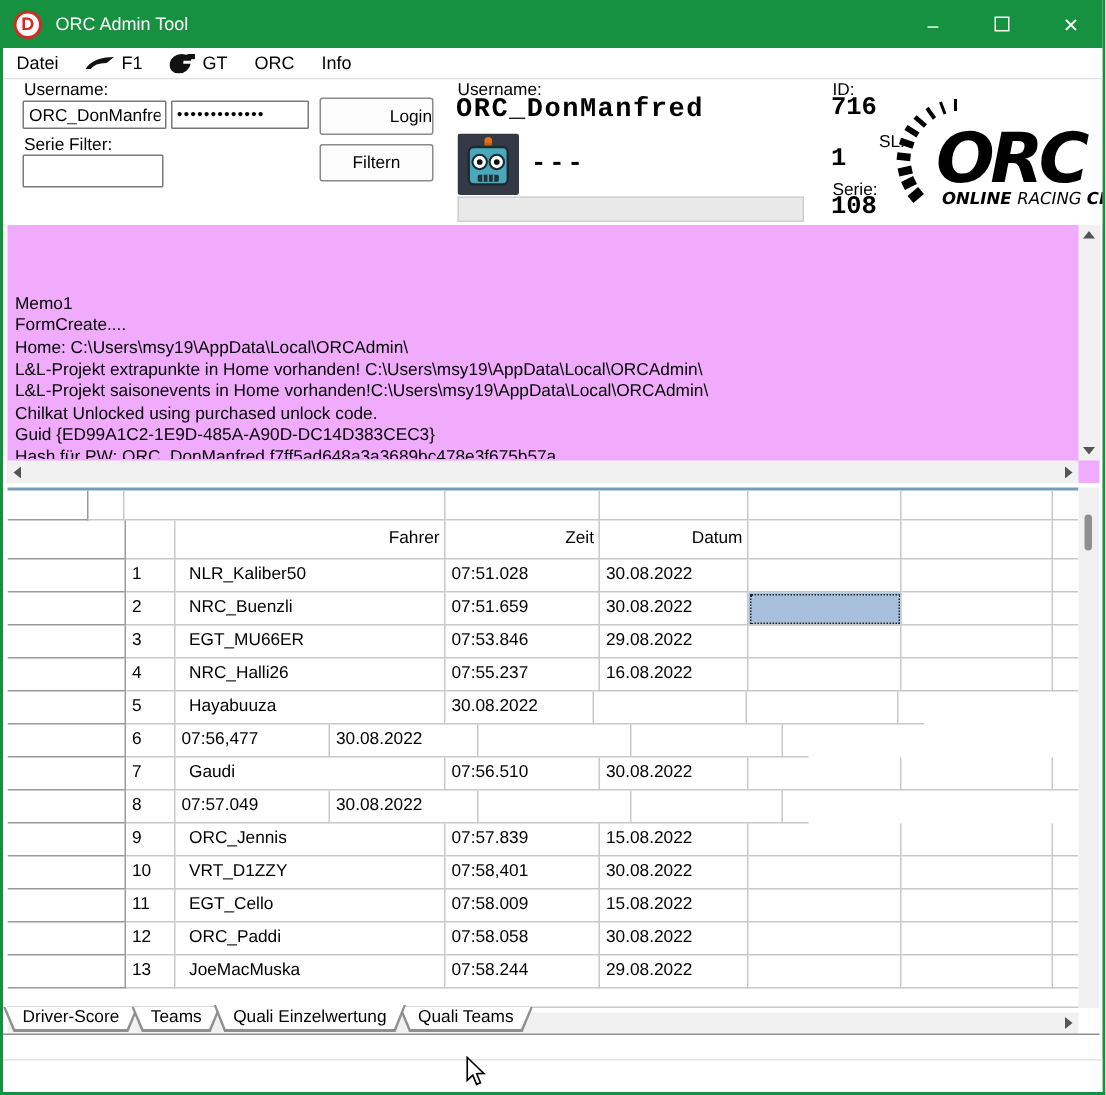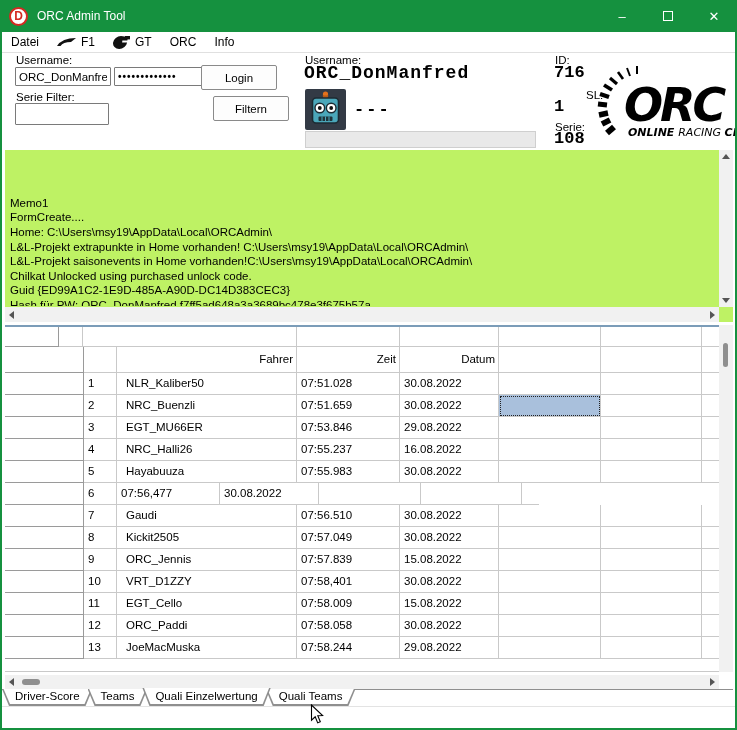--- a/index.html
+++ b/index.html
@@ -35,21 +35,21 @@
          border-radius:2px; font-size:11.5px; font-family:"Liberation Sans",sans-serif; }
   .bigname { position:absolute; left:302px; top:10px; font-weight:bold; font-size:18px; letter-spacing:1px; }
   .avatar { position:absolute; left:303px; top:36px; }
   .dashes { position:absolute; left:352px; top:47px; font-weight:bold; font-size:17px; letter-spacing:2px; }
   .pbar { position:absolute; left:303px; top:78px; width:231px; height:17px; background:#e9e9e9;
           border:1px solid #cfcfcf; }
   .numval { position:absolute; font-weight:bold; font-size:17px; }
   .logo { position:absolute; left:592px; top:3px; }
 
   
-  .memo { position:absolute; top:150px; left:3px; width:728px; height:172px; background:#bef264;
+  .memo { position:absolute; top:150px; left:3px; width:728px; height:172px; background:#f0abfc;
           font-size:11.5px; line-height:14.6px; }
   .memo-text { position:absolute; top:2px; left:5px; right:16px; bottom:16px; overflow:hidden;
                white-space:pre; }
   .vscroll { position:absolute; top:0; right:0; bottom:15px; width:14px; background:#f1f1f1; }
   .hscroll { position:absolute; left:0; right:14px; bottom:0; height:15px; background:#f1f1f1; }
   .tri { width:0; height:0; border-style:solid; position:absolute; }
   .tri-up   { border-width:0 4px 5px 4px; border-color:transparent transparent #555 transparent; left:3px; top:4px; }
   .tri-down { border-width:5px 4px 0 4px; border-color:#555 transparent transparent transparent; left:3px; bottom:4px; }
   .tri-left { border-width:4px 5px 4px 0; border-color:transparent #555 transparent transparent; left:4px; top:3.5px; }
   .tri-right{ border-width:4px 0 4px 5px; border-color:transparent transparent transparent #555; right:4px; top:3.5px; }
@@ -67,21 +67,21 @@
   .r0 { height:20px; } .r0 .c0 { width:54px; } .r0 .c1 { width:24px; } .r0 .c2 { width:214px; }
   .rhead { height:26px; } .rhead .cell { padding-top:6px;text-align:right; }
   .sel { background:#a9c0dc; outline:1px dotted #222; outline-offset:-2px; }
   .grid-vscroll { position:absolute; top:325px; left:717px; width:14px; height:347px; background:#f1f1f1; }
   .grid-vthumb { position:absolute; top:18px; left:4px; width:5px; height:24px; background:#8f8f8f; border-radius:3px; }
   .grid-hscroll { position:absolute; top:675px; left:3px; width:714px; height:14px; background:#f1f1f1; }
   .grid-hthumb { position:absolute; left:17px; top:4px; width:18px; height:6px; background:#8f8f8f; border-radius:3px; }
 
   
   .tabline { position:absolute; top:689px; left:0; width:731px; height:1px; background:#8f8f8f; }
-  .tabbar { position:absolute; top:689px; left:3px; height:22px; display:flex; padding-left:2px; }
+  .tabbar { position:absolute; top:671px; left:3px; height:22px; display:flex; padding-left:2px; }
   .tab { clip-path:polygon(0 0, 100% 0, calc(100% - 7px) 100%, 7px 100%);
          background:#8f8f8f; height:17px; margin-left:-5px; position:relative; }
   .tab-inner { clip-path:polygon(1.6px 0, calc(100% - 1.6px) 0, calc(100% - 8px) calc(100% - 1px), 8px calc(100% - 1px));
                background:#fff; height:16px; padding:1px 13px 0; font-size:11.5px; }
   .tab.active { z-index:2; margin-top:-1px; height:18px; }
   .tab.active .tab-inner { height:17px; padding-top:2px; }
 
   .statusbar { position:absolute; top:706px; left:0; right:0; bottom:0; background:#fff;
                border-top:1px solid #e3e3e3; }
   .cursor { position:absolute; top:704px; left:308px; z-index:9; }
@@ -126,21 +126,21 @@
     <div class="menu-item">
         <span>Info</span>
       </div>
   </div>
 
   <div class="form">
     <div class="lbl" style="left:14px; top:1px;">Username:</div>
     <input class="tinput" style="left: 13px; top: 14px; width: 96px; height: 19px;" value="ORC_DonManfred">
     <div class="lbl" style="left:112px; top:17px;">Passwort:</div>
     <input class="tinput" style="left: 112px; top: 14px; width: 92px; height: 19px; font-weight: bold; font-size: 10px; letter-spacing: 1px;" value="•••••••••••••">
-    <button class="btn" style="left:199px; top:12px;">Login</button>
+    <button class="btn" style="left:211px; top:12px;text-align:right;">Login</button>
     <div class="lbl" style="left:14px; top:38px;">Serie Filter:</div>
     <input class="tinput" style="left: 13px; top: 50px; width: 94px; height: 22px;" value="">
     <button class="btn" style="left:211px; top:43px;">Filtern</button>
 
     <div class="lbl" style="left:303px; top:1px;">Username:</div>
     <div class="bigname mono">ORC_DonManfred</div>
     <div class="avatar">
       <svg width="41" height="41" viewBox="0 0 41 41">
         <rect x="0" y="0" width="41" height="41" rx="2" fill="#333a45"></rect>
         <circle cx="20.5" cy="5" r="2.6" fill="#e2711d"></circle>
@@ -264,21 +264,20 @@
           <div class="cell c4">16.08.2022</div>
           <div class="cell c5"></div>
           <div class="cell c6"></div>
           <div class="cell c7"></div>
         </div>
 
         <div class="grow">
           <div class="cell c0"></div>
           <div class="cell c1">5</div>
           <div class="cell c2">Hayabuuza</div>
-          <div class="cell c3">07:55.983</div>
           <div class="cell c4">30.08.2022</div>
           <div class="cell c5"></div>
           <div class="cell c6"></div>
           <div class="cell c7"></div>
         </div>
 
         <div class="grow">
           <div class="cell c0"></div>
           <div class="cell c1">6</div>
           <div class="cell c3">07:56,477</div>
@@ -295,21 +294,20 @@
           <div class="cell c3">07:56.510</div>
           <div class="cell c4">30.08.2022</div>
           <div class="cell c5"></div>
           <div class="cell c6"></div>
           <div class="cell c7"></div>
         </div>
 
         <div class="grow">
           <div class="cell c0"></div>
           <div class="cell c1">8</div>
-          <div class="cell c2">Kickit2505</div>
           <div class="cell c3">07:57.049</div>
           <div class="cell c4">30.08.2022</div>
           <div class="cell c5"></div>
           <div class="cell c6"></div>
           <div class="cell c7"></div>
         </div>
 
         <div class="grow">
           <div class="cell c0"></div>
           <div class="cell c1">9</div>

